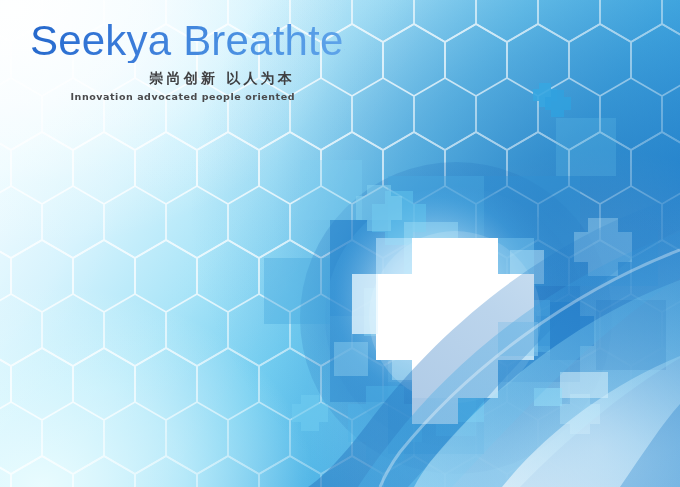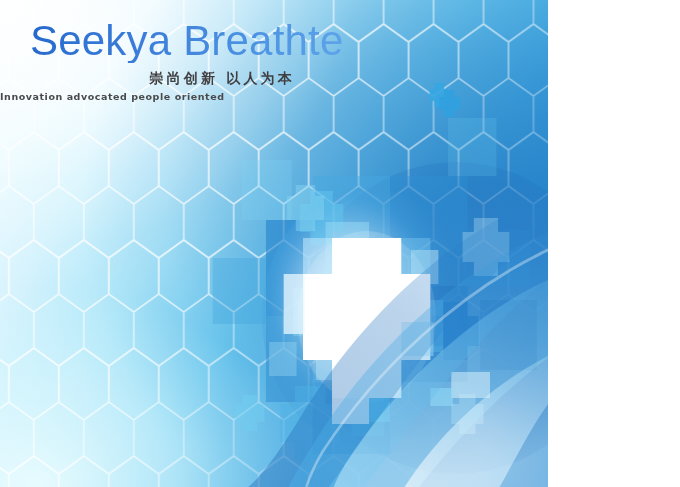--- a/index.html
+++ b/index.html
@@ -2,21 +2,21 @@
 <html><head>
 <meta charset="utf-8">
 <style>
   html, body {
     margin: 0;
     padding: 0;
     background: #ffffff;
   }
   #poster {
     position: relative;
-    width: 548px;
+    width: 680px;
     height: 487px;
     overflow: hidden;
     font-family: "Liberation Sans", "DejaVu Sans", sans-serif;
     background: #bfe8fa;
   }
 
   
   .layer { position: absolute; inset: 0; }
 
   .bg-base {
@@ -109,21 +109,21 @@
     font-family: "DejaVu Sans", "Liberation Sans", sans-serif;
     font-size: 14px;
     font-weight: 700;
     letter-spacing: 3.2px;
     color: #3f3f41;
     white-space: nowrap;
   }
   .subtitle-en {
     margin: 3px 0 0 0;
     padding-right: 50px;
-    text-align: left;
+    text-align: right;
     font-family: "DejaVu Sans", "Liberation Sans", sans-serif;
     font-size: 9.5px;
     font-weight: 700;
     letter-spacing: 0.55px;
     color: #4a4a4c;
     white-space: nowrap;
   }
 
   
   .sheen {

